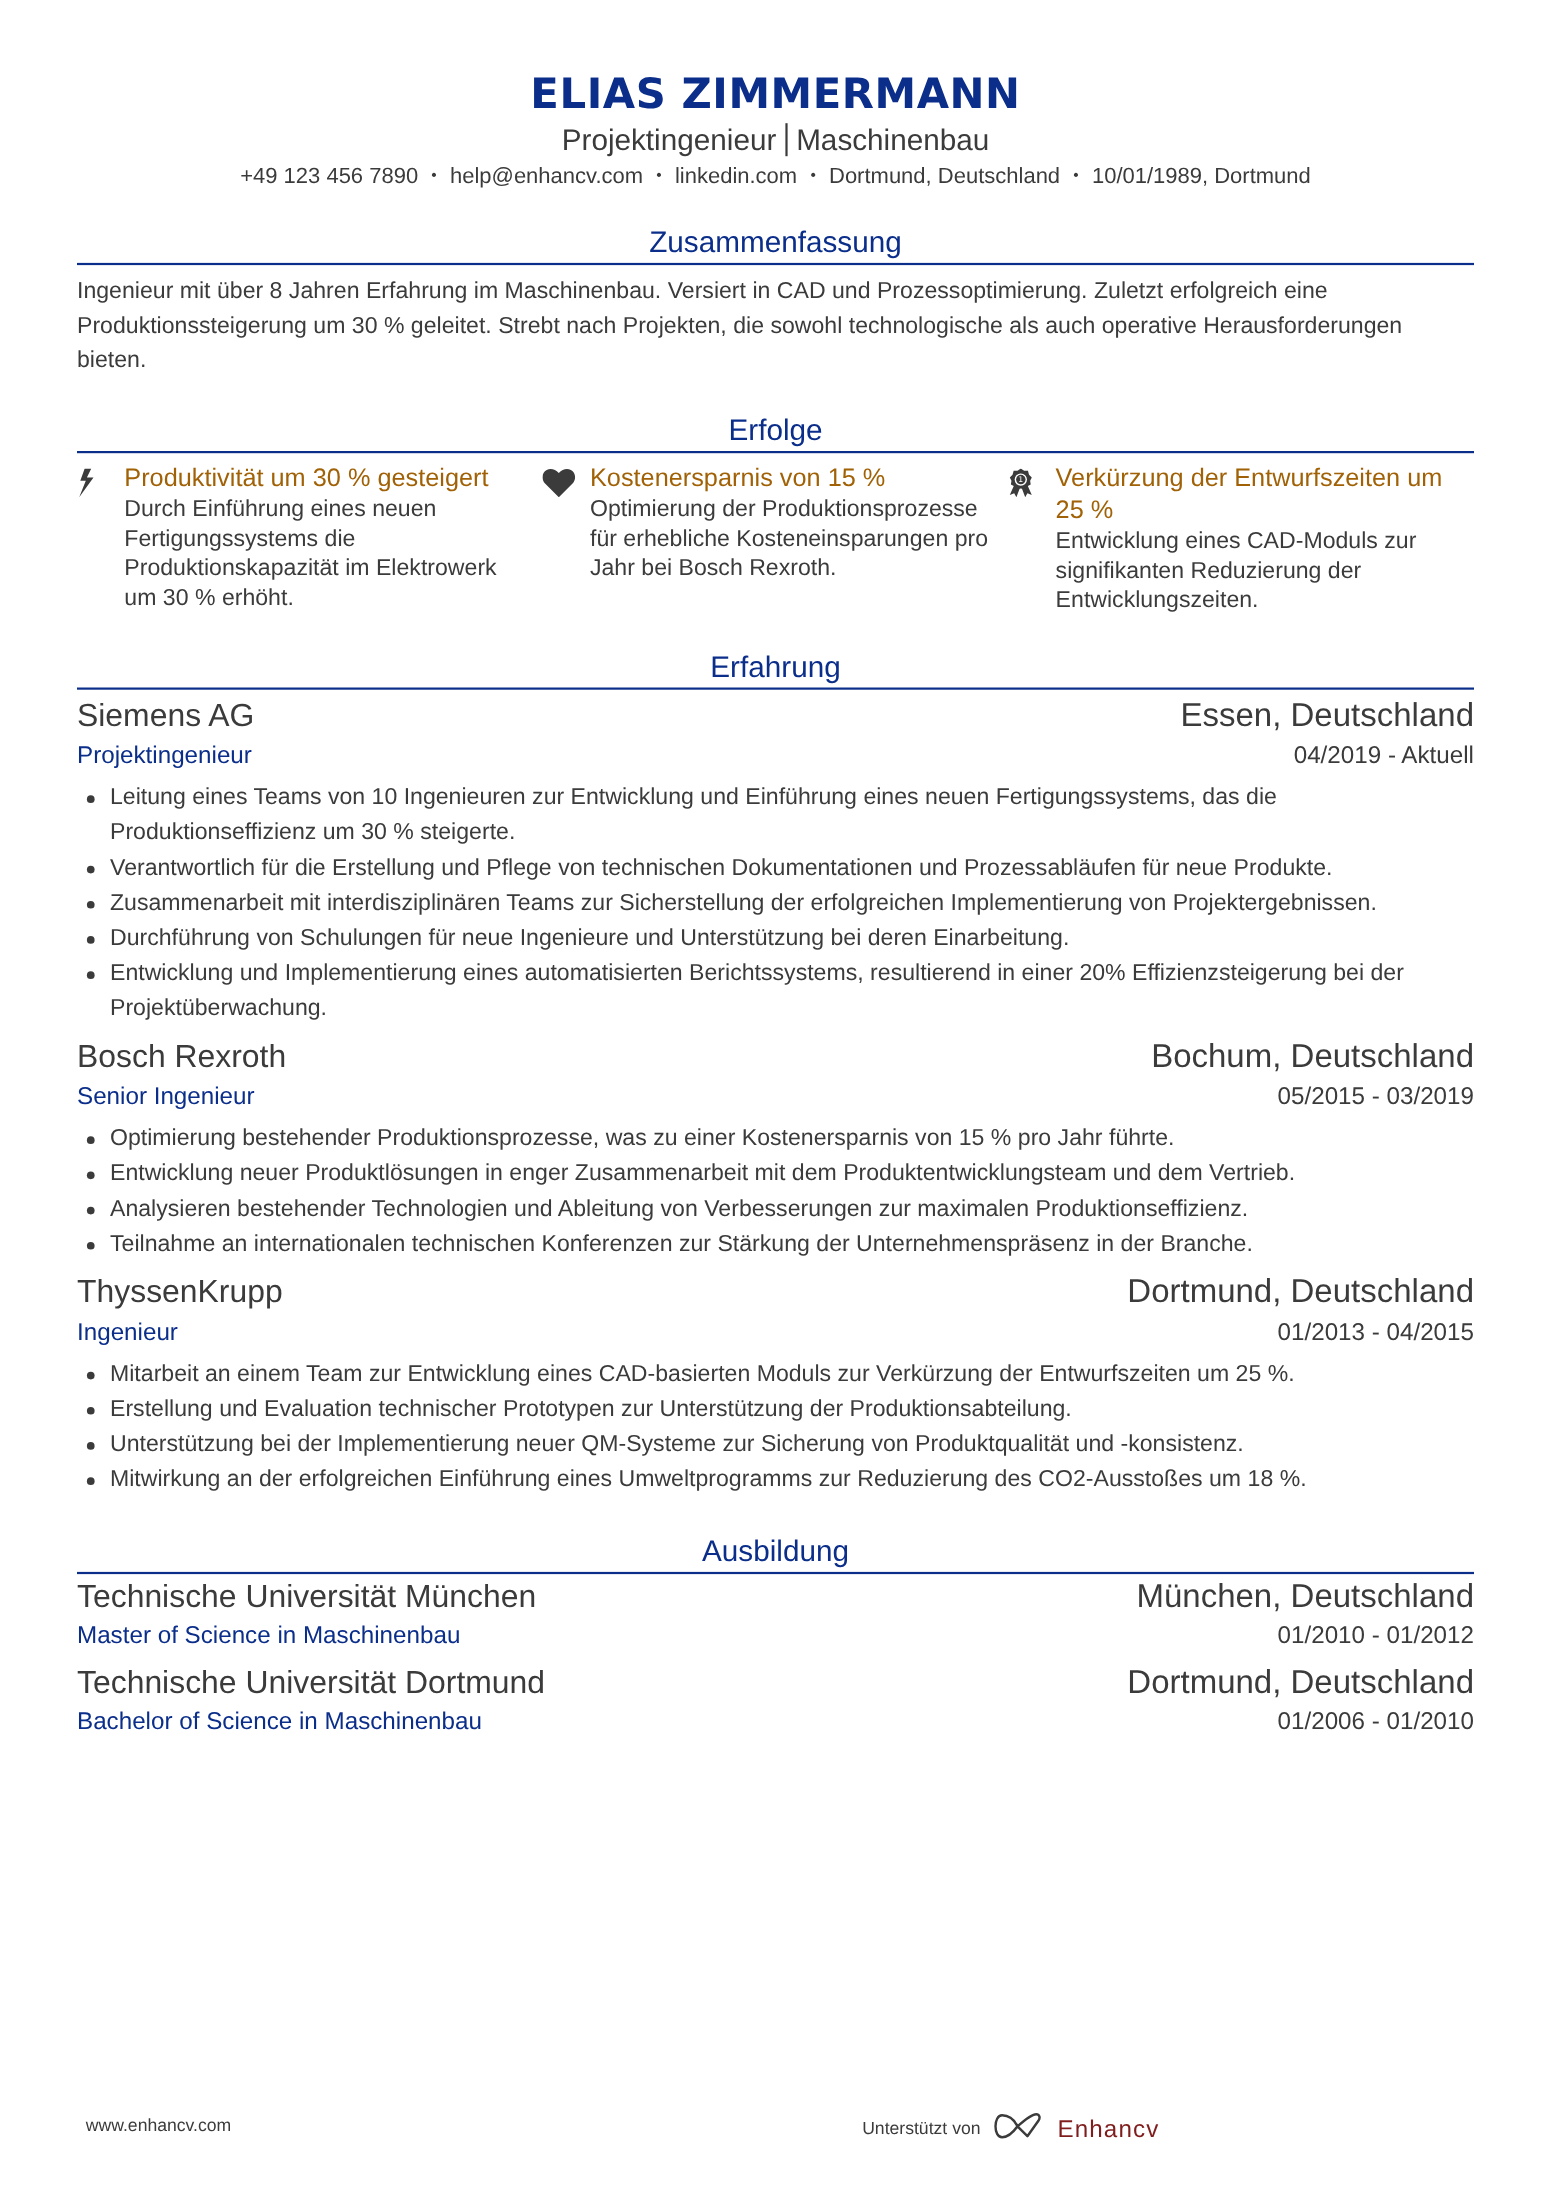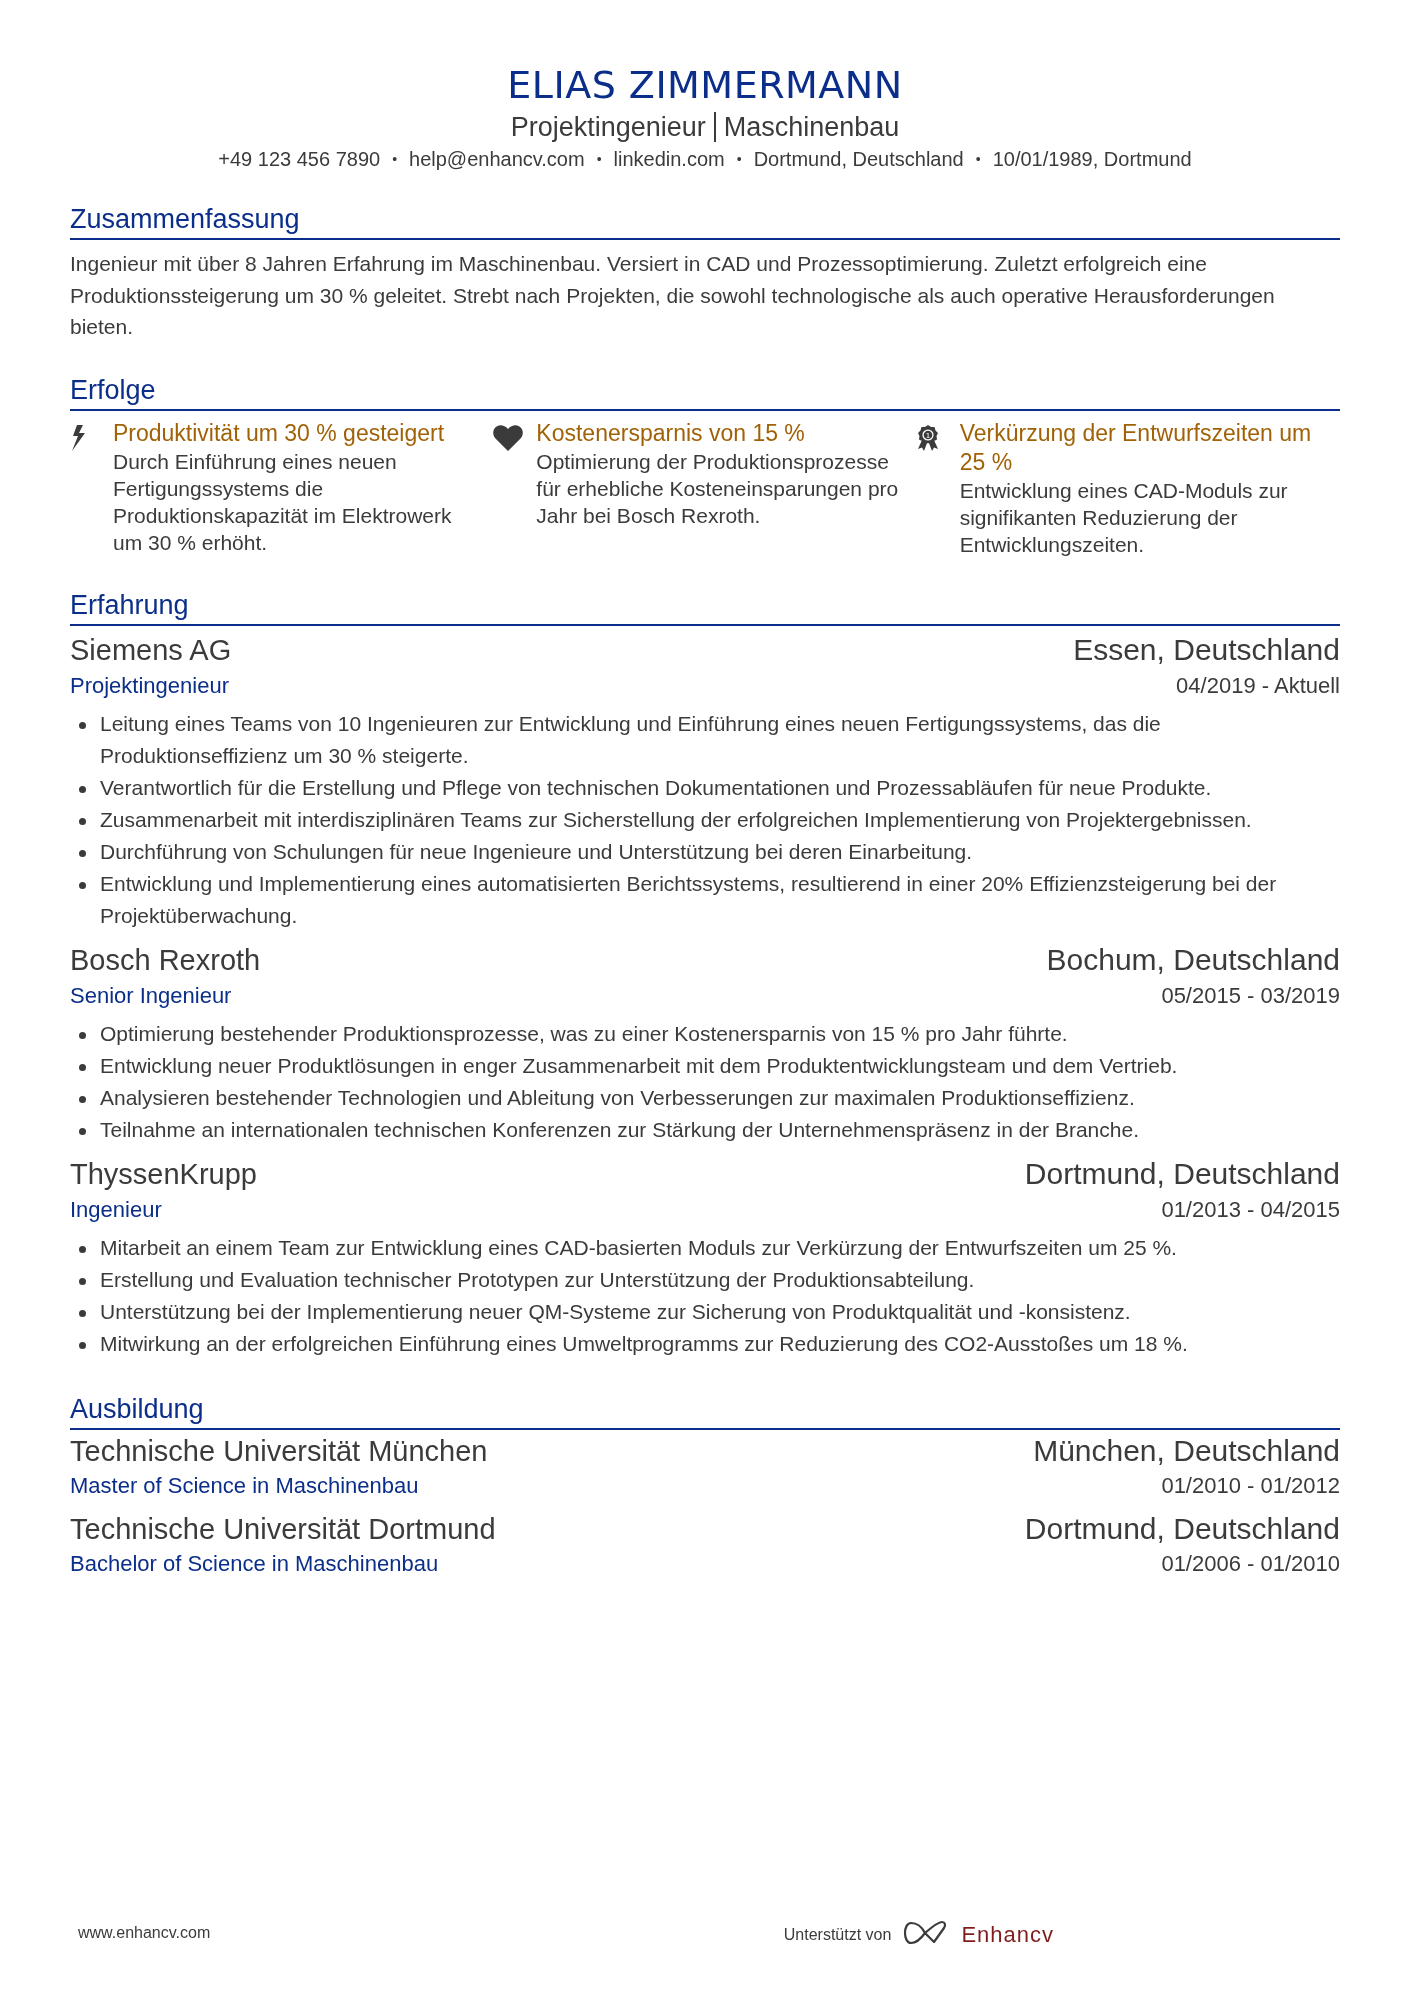--- a/index.html
+++ b/index.html
@@ -1,27 +1,27 @@
 <!DOCTYPE html>
 <html><head>
 <meta charset="utf-8">
 <style>
   * { box-sizing: border-box; margin: 0; padding: 0; }
   html, body { width: 1410px; height: 1995px; background: #ffffff; }
   body { font-family: "Liberation Sans", sans-serif; color: #3b3b3b; position: relative; overflow: hidden; }
   .page { position: absolute; left: 70px; top: 0; width: 1270px; }
 
   .header { text-align: center; padding-top: 62px; }
-  .name { font-family: "DejaVu Sans", sans-serif; font-weight: normal; font-size: 38px; color: #0b2e8a; letter-spacing: 0.5px; line-height: 46px; }
+  .name { font-family: "DejaVu Sans", sans-serif; font-weight: bold; font-size: 38px; color: #0b2e8a; letter-spacing: 0.5px; line-height: 46px; }
   .title { font-size: 27px; line-height: 34px; color: #3b3b3b; margin-top: 2px; }
   .title .sep { display: inline-block; width: 2px; height: 30px; background: #3b3b3b; vertical-align: -6px; margin: 0 8px; }
   .contacts { font-size: 20px; line-height: 26px; color: #3b3b3b; margin-top: 2px; }
   .contacts .dot { display: inline-block; margin: 0 12px; font-size: 14px; vertical-align: 2px; }
 
-  .section-title { text-align: left; font-size: 27px; color: #0b2e8a; line-height: 34px; }
+  .section-title { text-align: center; font-size: 27px; color: #0b2e8a; line-height: 34px; }
   .rule { height: 2px; background: #0b2e8a; width: 100%; }
 
   .summary { font-size: 21px; line-height: 31.5px; color: #3b3b3b; margin-top: 8px; }
 
   .ach-row { display: flex; margin-top: 8px; }
   .ach { width: 436px; display: flex; align-items: flex-start; }
   .ach .icon { width: 43px; flex: 0 0 43px; display: flex; justify-content: flex-start; padding-top: 6px; }
   .ach .body { width: 370px; }
   .ach .ach-title { font-size: 23px; line-height: 29px; color: #a16207; }
   .ach .ach-desc { font-size: 21px; line-height: 27px; color: #3b3b3b; margin-top: 0; }

